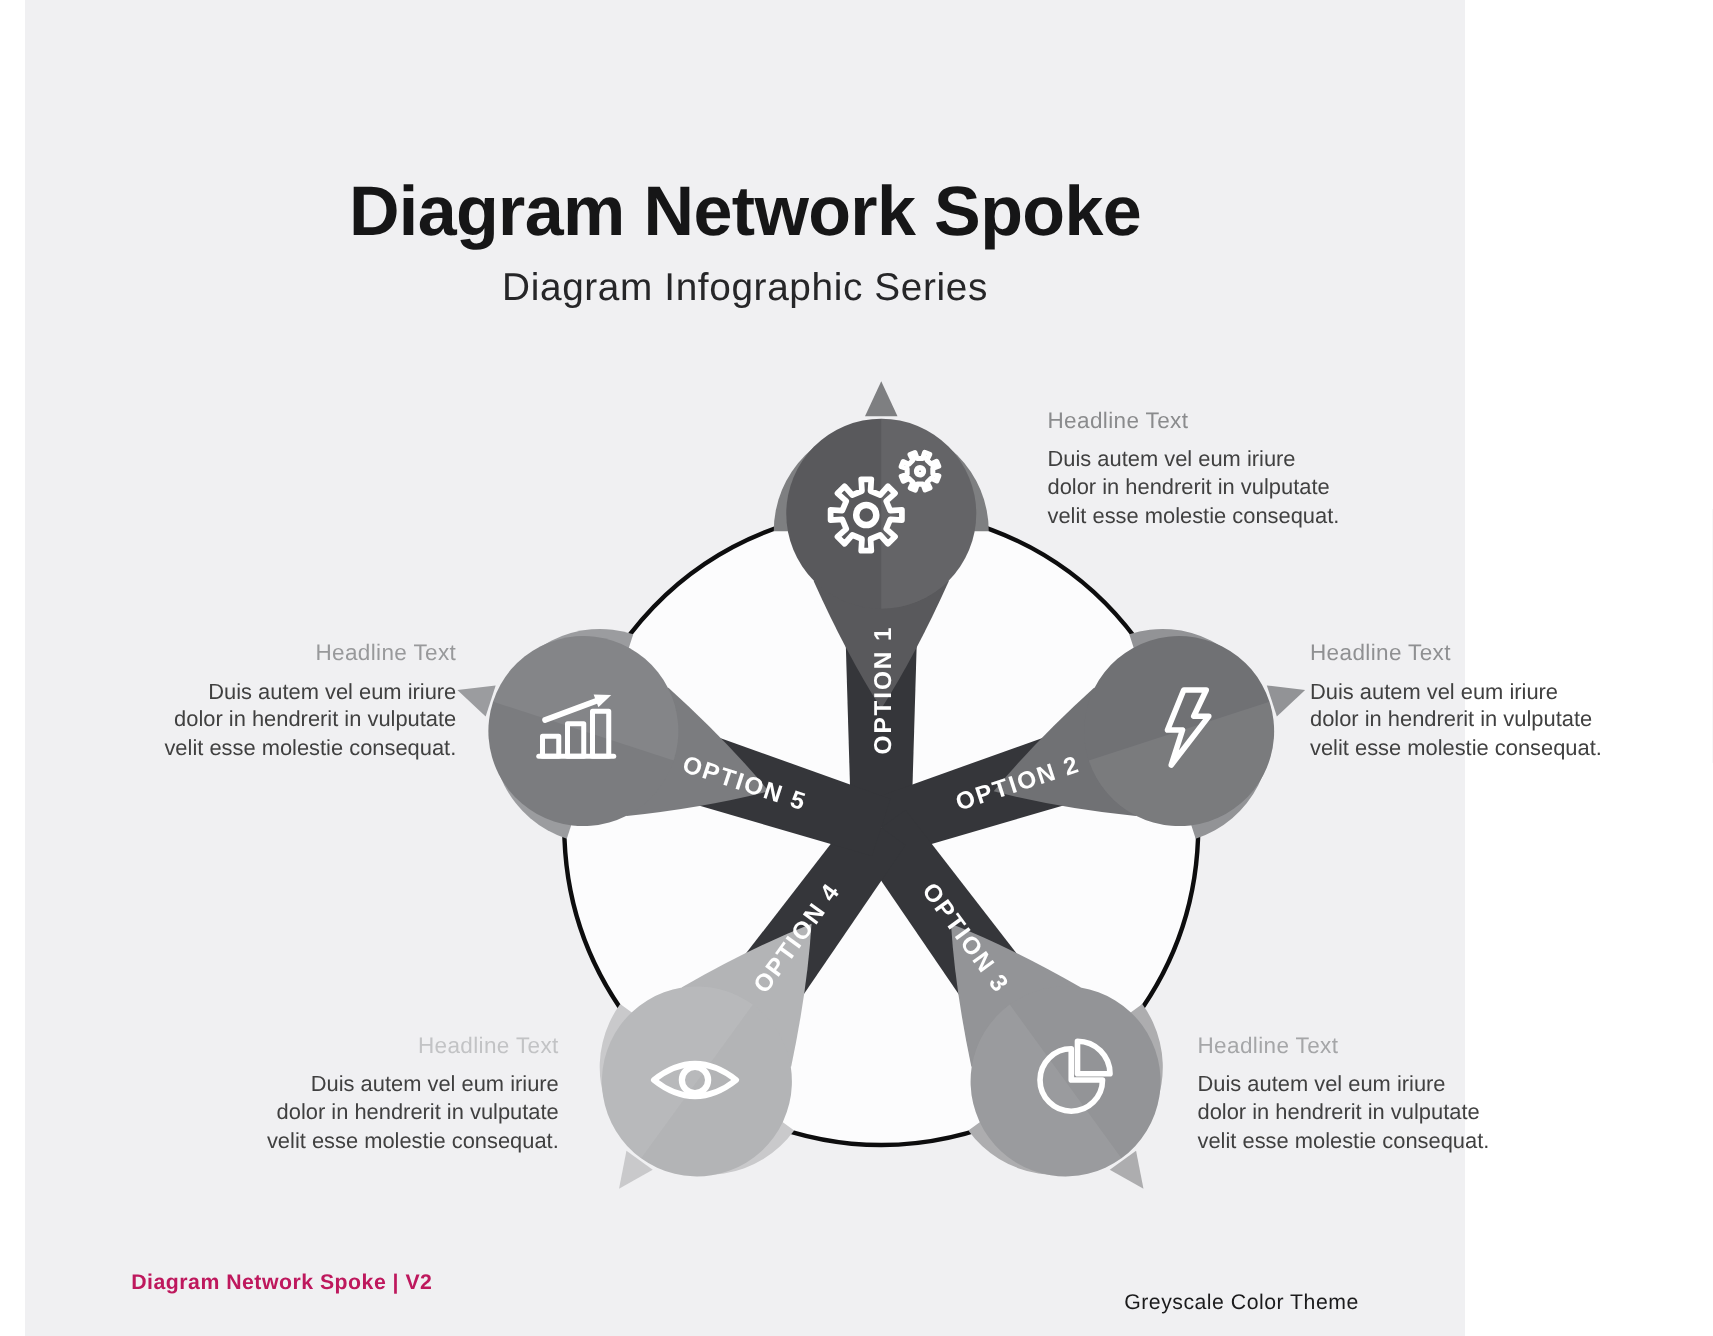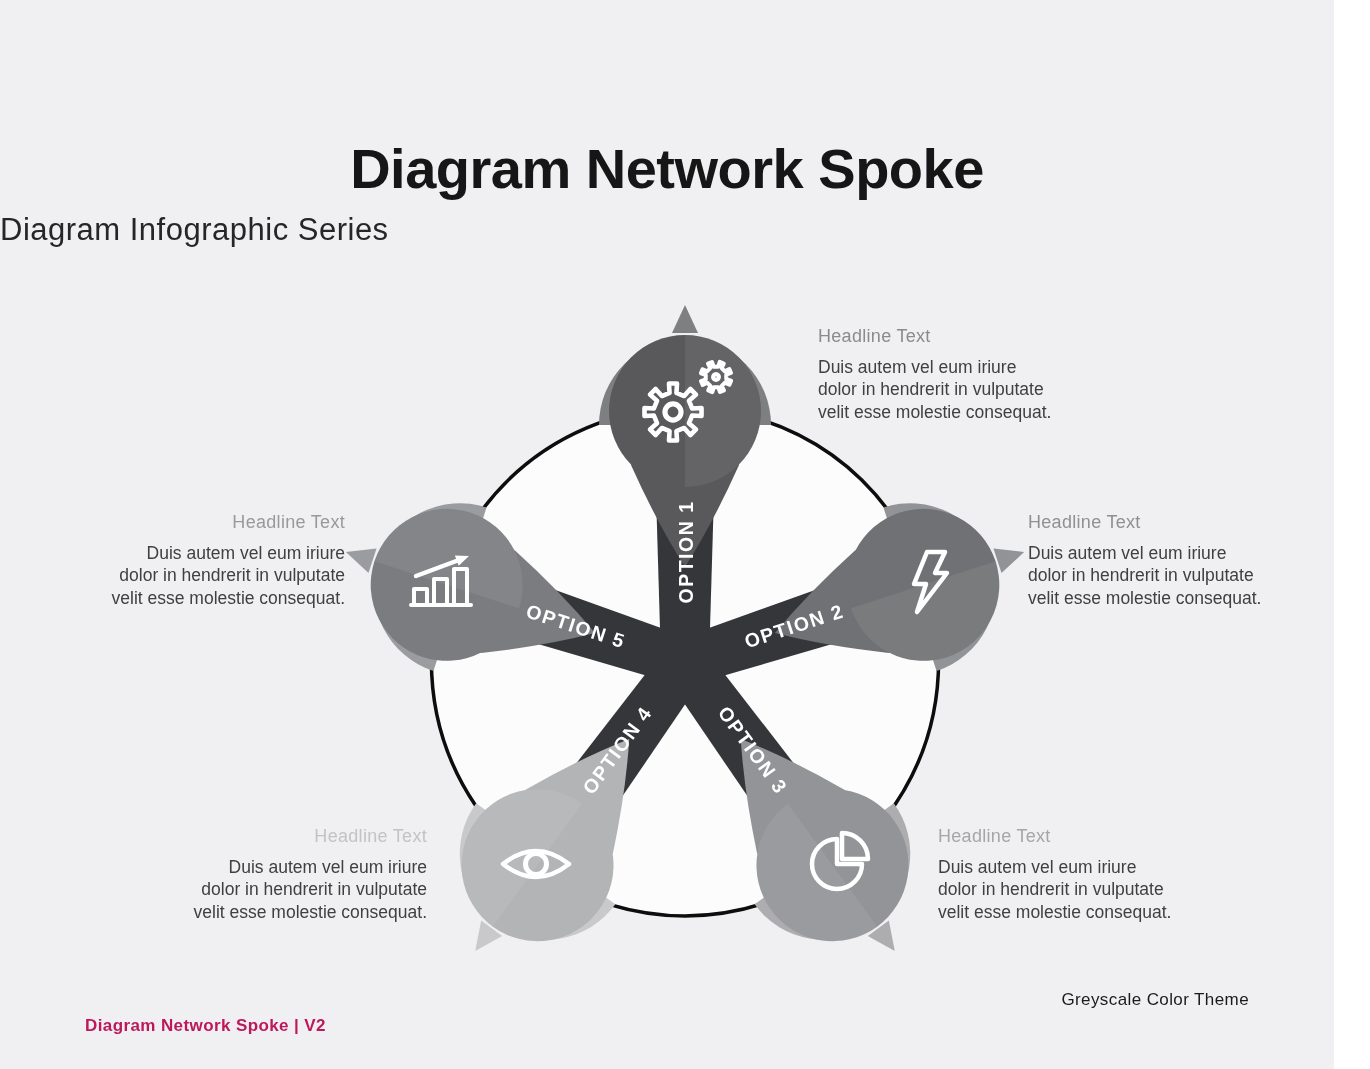--- a/index.html
+++ b/index.html
@@ -1,30 +1,32 @@
 <!DOCTYPE html>
 <html><head>
 <meta charset="utf-8">
 <style>
   * { margin: 0; padding: 0; box-sizing: border-box; }
   html, body { width: 1370px; height: 1069px; }
   body { font-family: "Liberation Sans", sans-serif; overflow: hidden; }
   .page {
     position: relative;
-    width: 1334px; height: 1069px;
+    width: 1152px; height: 1069px;
     background: #f0f0f2;
+    margin-left: 20px;
   }
   .title {
     position: absolute; top: 136px; left: 0; width: 100%;
     text-align: center;
     font-size: 56px; font-weight: 800; color: #161617;
     letter-spacing: -0.5px;
   }
   .subtitle {
     position: absolute; top: 212px; left: 0; width: 100%;
+    text-align: center;
     font-size: 31px; font-weight: 400; color: #262628;
     letter-spacing: 0.5px;
   }
   .diagram-svg { position: absolute; top: 0; left: 0; }
   .headline-block { position: absolute; width: 260px; }
   .headline-block h3 {
     font-size: 18px; font-weight: 400; letter-spacing: 0.3px;
     margin-bottom: 9px; color: #8a8b8d;
   }
   .headline-block .body-line {
@@ -35,21 +37,21 @@
   .hb-1 { left: 818px;  top: 326px; }
   .hb-2 { left: 1028px; top: 512px; }
   .hb-3 { left: 938px;  top: 826px; }
   .hb-4 { left: 167px;  top: 826px; }
   .hb-5 { left: 85px;   top: 512px; }
   .footer-left {
     position: absolute; left: 85px; top: 1016px;
     font-size: 17px; font-weight: 700; color: #be185d; letter-spacing: 0.4px;
   }
   .footer-right {
-    position: absolute; right: 85px; top: 990px;
+    position: absolute; right: 85px; top: 1032px;
     font-size: 17px; font-weight: 500; color: #1b1b1c; letter-spacing: 0.4px;
   }
   .option-label {
     font-size: 19.5px; font-weight: bold; letter-spacing: 1.5px;
     fill: #ffffff; font-family: "Liberation Sans", sans-serif;
   }
   .icon-stroke { stroke: #ffffff; fill: none; stroke-linecap: round; stroke-linejoin: round; }
 </style>
 </head>
 <body>

